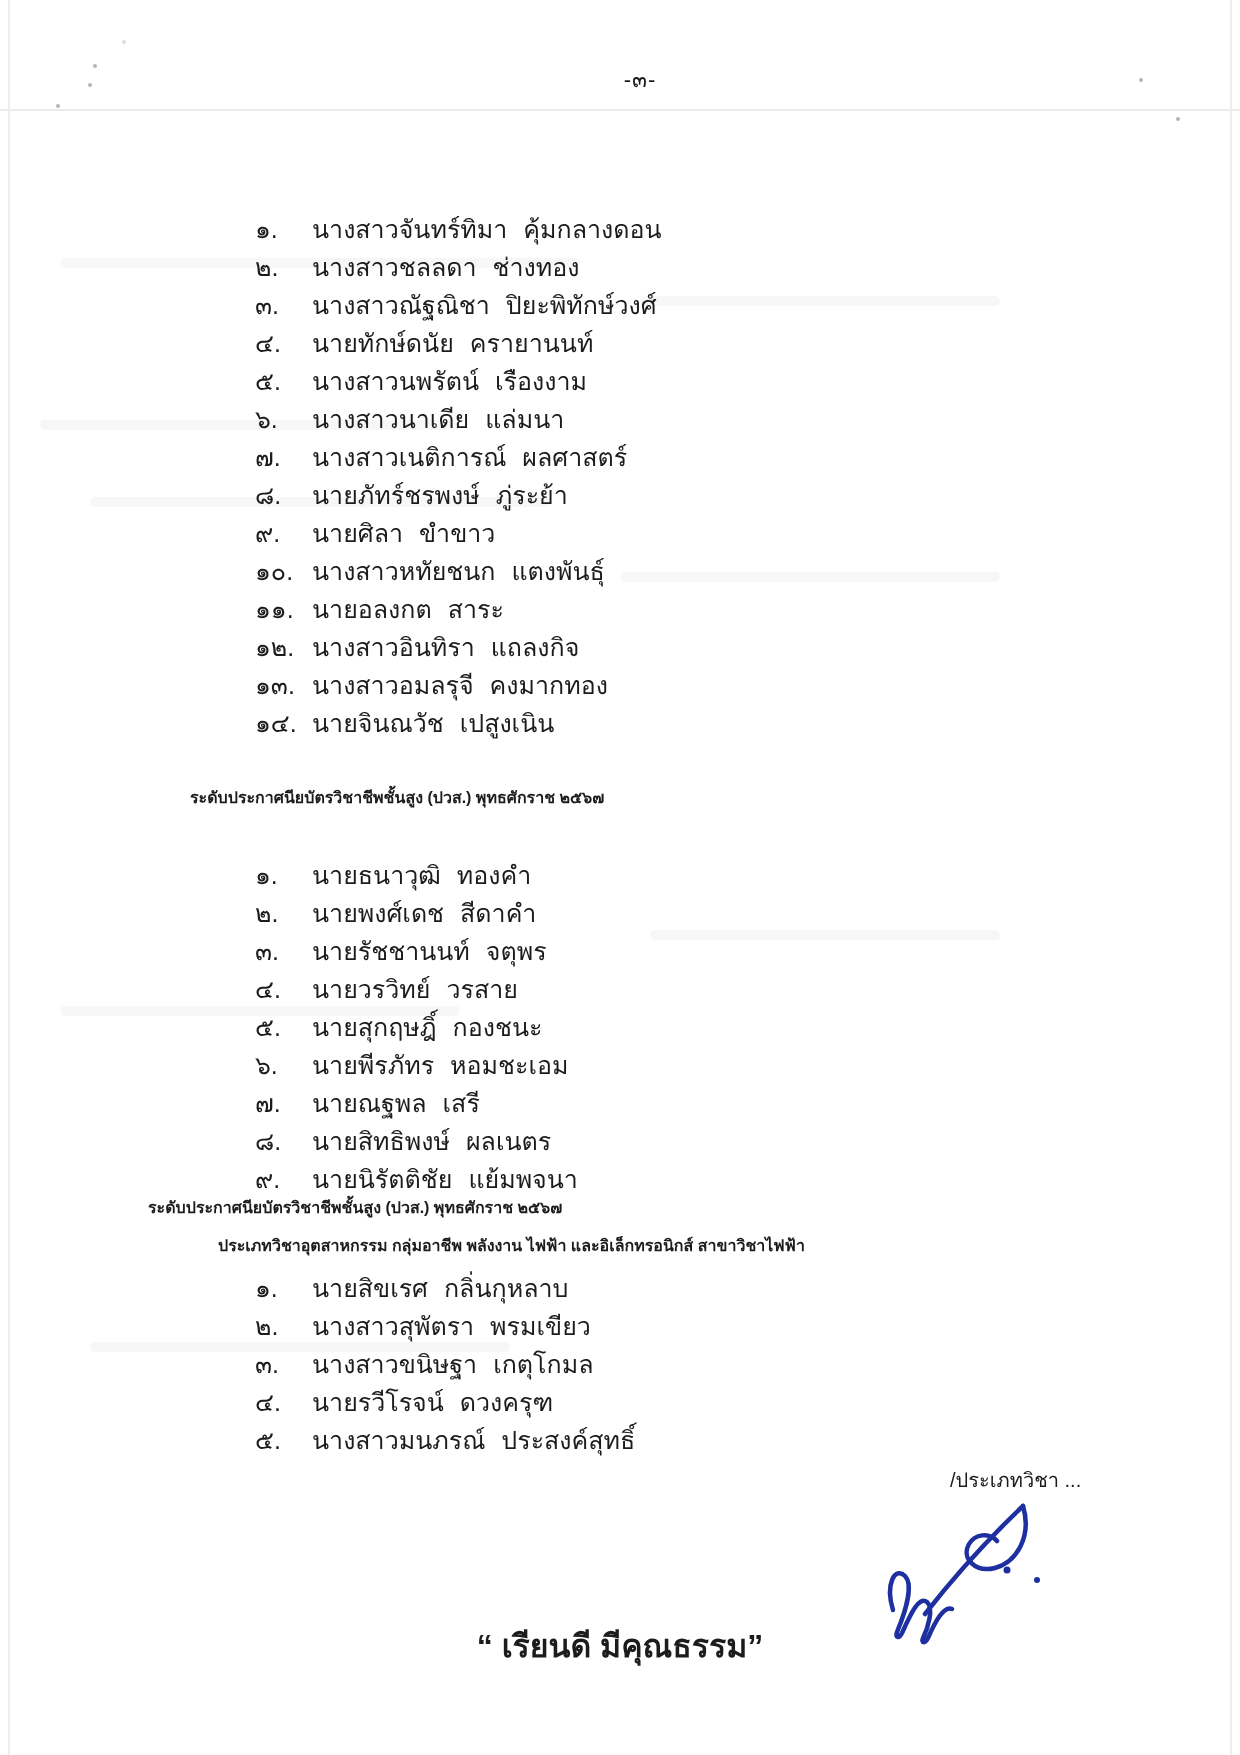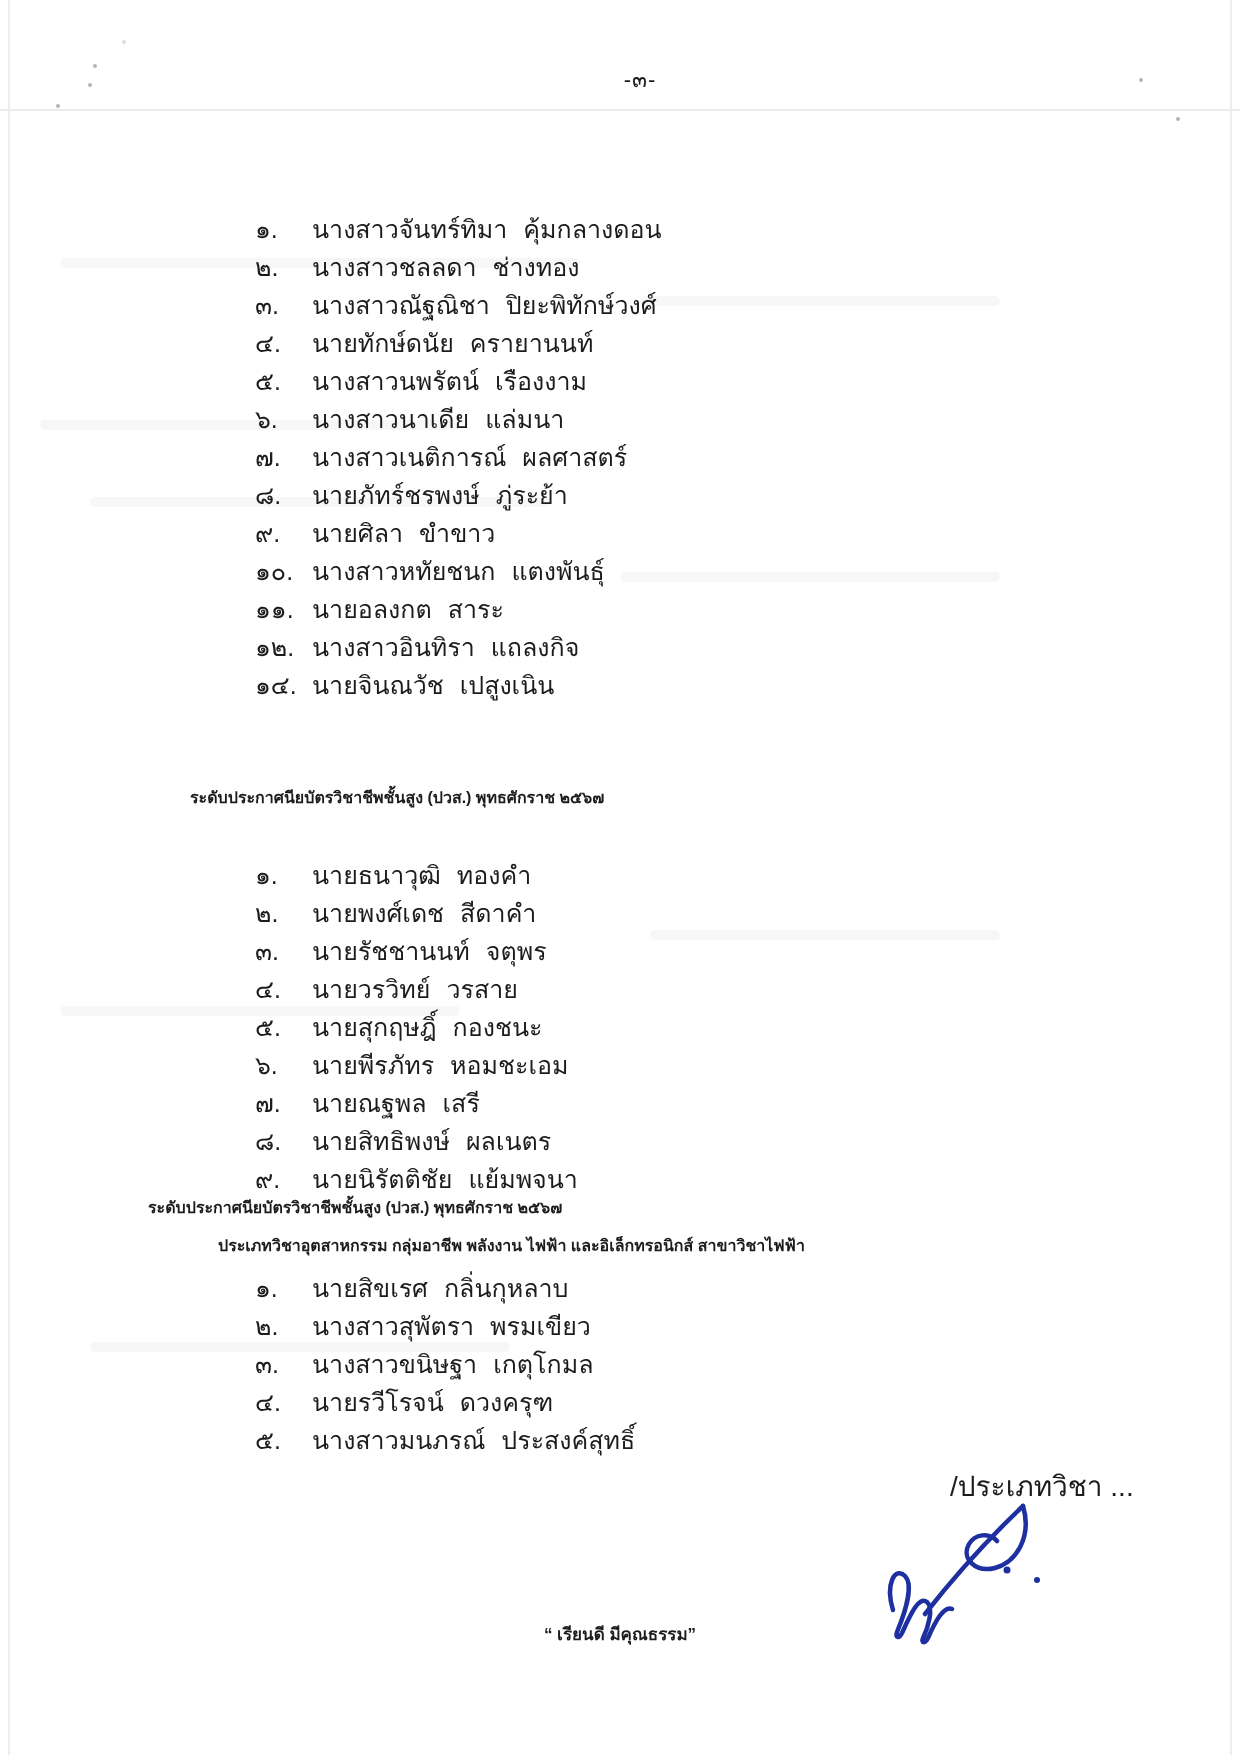--- a/index.html
+++ b/index.html
@@ -21,23 +21,23 @@
   .pageno{position:absolute;top:62px;left:0;width:1280px;text-align:center;font-size:22px;letter-spacing:1px;}
   .sec-head{position:absolute;font-size:25px;font-weight:bold;line-height:40px;white-space:nowrap;}
   .level-block{position:absolute;font-size:16px;font-weight:bold;white-space:nowrap;}
   .level-block .lv{line-height:38px;}
   .level-block .sub{line-height:38px;}
   .roster{position:absolute;left:255px;}
   .row{display:flex;height:38px;line-height:38px;font-size:25px;white-space:nowrap;}
   .row .num{width:57px;flex:0 0 auto;}
   .row .first{flex:0 0 auto;}
   .row .last{margin-left:16px;flex:0 0 auto;}
-  .forward{position:absolute;top:1464px;left:950px;font-size:28px;white-space:nowrap;text-align:center;}
+  .forward{position:absolute;top:1464px;left:950px;font-size:20px;white-space:nowrap;text-align:center;}
   .signature{position:absolute;top:1492px;left:855px;width:210px;height:175px;}
-  .motto{position:absolute;top:1620px;left:0;width:1240px;text-align:center;font-size:17px;font-weight:bold;}
+  .motto{position:absolute;top:1620px;left:0;width:1240px;text-align:center;font-size:32px;font-weight:bold;}
 </style>
 </head>
 <body>
 
 <div class="page">
 
   <div class="scanline" style="top:109px"></div>
   <div class="edge-line" style="left:8px"></div>
   <div class="edge-line" style="left:1230px"></div>
   <div class="speck" style="left:93px;top:64px"></div>
@@ -124,20 +124,25 @@
         <span class="first">นายอลงกต</span>
         <span class="last">สาระ</span>
       </div>
 
       <div class="row">
         <span class="num">๑๒.</span>
         <span class="first">นางสาวอินทิรา</span>
         <span class="last">แถลงกิจ</span>
       </div>
 
+      <div class="row">
+        <span class="num">๑๓.</span>
+        <span class="first">นางสาวอมลรุจี</span>
+        <span class="last">คงมากทอง</span>
+      </div>
 
       <div class="row">
         <span class="num">๑๔.</span>
         <span class="first">นายจินณวัช</span>
         <span class="last">เปสูงเนิน</span>
       </div>
     </div>
 
   <div class="level-block" style="left:190px;top:779px">
     <div class="lv">ระดับประกาศนียบัตรวิชาชีพชั้นสูง (ปวส.) พุทธศักราช ๒๕๖๗</div>

